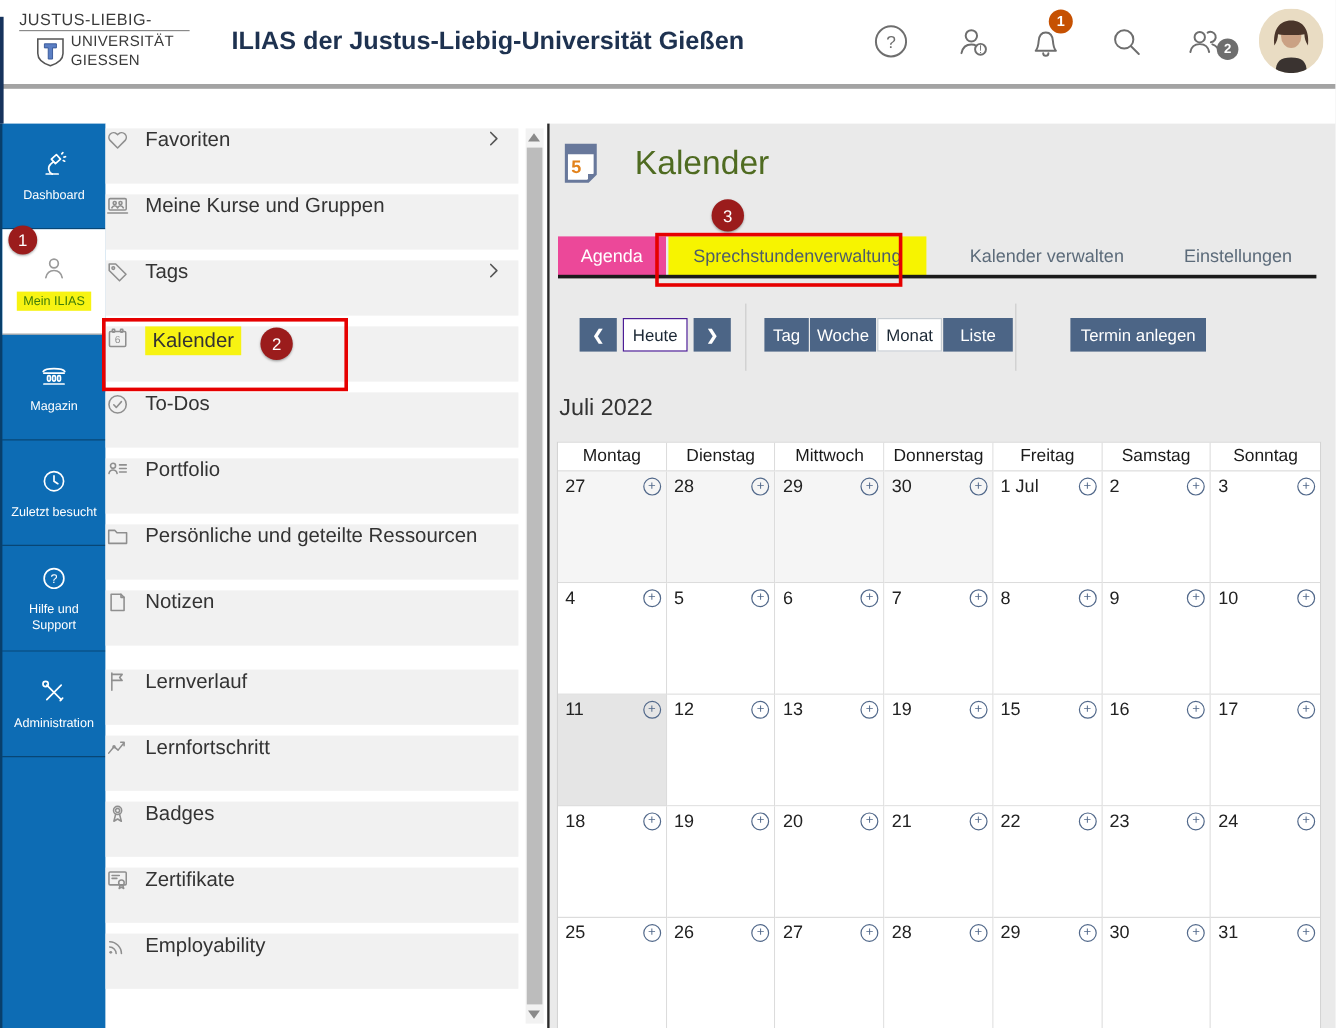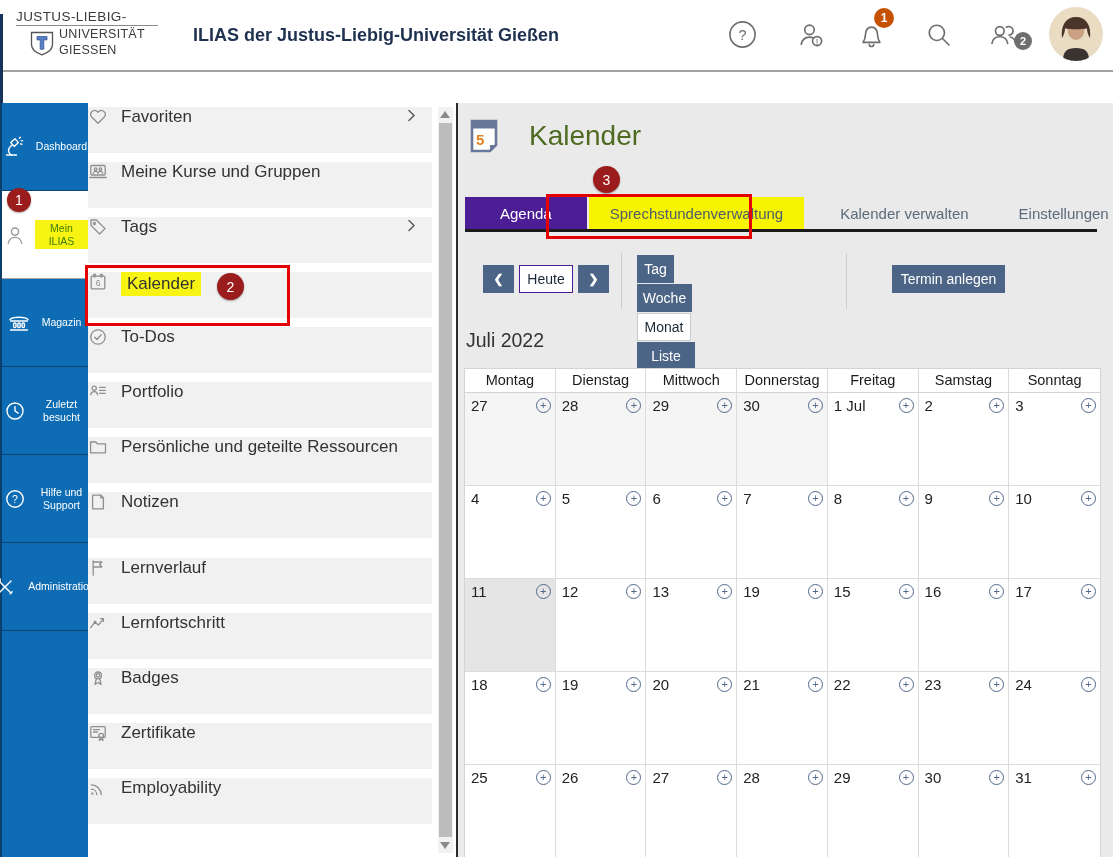--- a/index.html
+++ b/index.html
@@ -4,37 +4,37 @@
 <style>
   html,body{margin:0;padding:0;}
   body{
     width:1113px;height:857px;position:relative;overflow:hidden;
     background:#fff;font-family:"Liberation Sans",sans-serif;
     -webkit-font-smoothing:antialiased;
   }
   svg{display:block;}
 
   
-  .topbar{position:absolute;left:0;top:0;width:1113px;height:70px;background:#fff;border-bottom:2px solid #a3a3a3;z-index:5;}
+  .topbar{position:absolute;left:0;top:0;width:1113px;height:70px;background:#fff;border-bottom:4px solid #a3a3a3;z-index:5;}
   .edge-strip{position:absolute;left:0;top:14px;width:3px;height:89px;background:#16335c;z-index:6;}
   .logo{position:absolute;left:16px;top:9px;color:#3a3a3a;}
   .logo-top{font-size:13.5px;letter-spacing:.4px;border-bottom:1px solid #8a8a8a;padding-bottom:1px;width:142px;}
   .logo-bottom{display:flex;align-items:center;margin-top:1px;margin-left:12px;}
   .logo-lines{font-size:12.5px;letter-spacing:.3px;line-height:1.25;margin-left:3px;}
-  .app-title{position:absolute;left:193px;top:35px;transform:translateY(-50%);font-size:18px;font-weight:600;color:#1e3250;}
+  .app-title{position:absolute;left:193px;top:35px;transform:translateY(-50%);font-size:21px;font-weight:600;color:#1e3250;}
   .hicon{position:absolute;top:17px;width:35px;height:35px;color:#6e6e6e;cursor:pointer;}
   .hicon svg{width:35px;height:35px;stroke-width:1.6;}
   .hbadge{position:absolute;border-radius:50%;color:#fff;display:flex;align-items:center;justify-content:center;font-weight:bold;z-index:7;}
   #bell-badge{left:874px;top:8px;width:20px;height:20px;background:#c65102;font-size:12px;}
   #users-badge{left:1014px;top:32px;width:18px;height:18px;background:#6e6e6e;font-size:11px;}
   .avatar{position:absolute;left:1049px;top:7px;width:54px;height:54px;border-radius:50%;overflow:hidden;cursor:pointer;}
 
   
   .sidebar{position:absolute;left:0;top:103px;width:88px;bottom:0;background:#0d6cb4;border-left:2px solid #083f6b;box-sizing:border-box;z-index:4;}
-  .side-item{height:88px;display:flex;align-items:center;justify-content:center;gap:7px;
+  .side-item{height:88px;display:flex;flex-direction:column;align-items:center;justify-content:center;gap:7px;
     border-bottom:1px solid rgba(0,0,0,.35);color:#fff;cursor:pointer;box-sizing:border-box;text-align:center;}
   .side-item svg{width:26px;height:26px;stroke-width:1.4;}
   .side-label{font-size:10.5px;line-height:1.2;padding:0 3px;}
   .side-item.active{background:#fff;color:#9a9a9a;}
   .side-item.active .hl-green{background:#f7f312;color:#3f7d0a;padding:2px 5px;}
 
   
   .menu{position:absolute;left:88px;top:103px;width:370px;bottom:0;background:#fff;border-right:2px solid #2a2a2a;box-sizing:border-box;padding-top:4px;z-index:4;}
   .menu-item{margin:0 24px 9px 0;height:46px;background:#f1f1f1;display:flex;align-items:flex-start;gap:13px;font-size:17px;color:#333;cursor:pointer;}
   .menu-item.gap-before{margin-top:20px;}
@@ -48,32 +48,32 @@
   .sb-arrow.up{top:4px;border-bottom:7px solid #8a8a8a;}
   .sb-arrow.down{bottom:4px;border-top:7px solid #8a8a8a;}
   .sb-thumb{position:absolute;left:1px;top:16px;bottom:16px;width:13px;background:#bcbcbc;}
 
   
   .main{position:absolute;left:458px;top:103px;right:0;bottom:0;background:#eaeaea;z-index:3;}
   .title-row{position:absolute;left:12px;top:16px;display:flex;align-items:center;gap:29px;}
   .page-title{font-size:28px;color:#4f6b21;font-weight:400;}
   .tabs{position:absolute;left:7px;top:94px;display:flex;align-items:flex-end;}
   .tab{font-size:15px;cursor:pointer;white-space:nowrap;}
-  .tab-active{background:#4c1d95;color:#fff;padding:8px 35px;}
+  .tab-active{background:#ec4899;color:#fff;padding:8px 19px;}
   .tab-highlighted{background:#f7f400;color:#4e5d69;padding:8px 21px;margin-left:2px;}
   .tab-normal{color:#5c6b7a;padding:8px 14px;margin-left:22px;}
   .tab-underline{position:absolute;left:7px;top:126px;width:632px;height:3px;background:#1b1b1b;}
 
   .btn{background:#4c6586;color:#fff;border:none;height:28px;font-size:14px;display:inline-flex;align-items:center;justify-content:center;font-family:inherit;cursor:pointer;}
   #nav-group{position:absolute;left:25px;top:162px;display:flex;gap:5px;}
   .btn-arrow{width:31px;font-size:12px;font-weight:bold;}
   .btn-today{width:54px;background:#fff;color:#1c2835;border:1px solid #4c1d95;box-sizing:border-box;}
   .tb-divider{position:absolute;top:150px;width:1px;height:56px;background:#cdcdcd;}
   #divider1{left:163px;} #divider2{left:388px;}
-  #view-group{position:absolute;left:179px;top:152px;display:flex;gap:1px;flex-direction:column;}
+  #view-group{position:absolute;left:179px;top:162px;display:flex;gap:1px;}
   .btn-view-active{background:#fff;color:#1c2835;border:1px solid #c6ccd2;box-sizing:border-box;}
   #create-btn{position:absolute;left:434px;top:162px;width:113px;}
   #month-title{position:absolute;left:8px;top:226px;font-size:19.5px;color:#333;}
 
   .calendar{position:absolute;left:6px;top:265px;width:637px;background:#fff;border:1px solid #d4d4d4;box-sizing:border-box;
     display:grid;grid-template-columns:repeat(7,1fr);}
   .cal-head{height:23px;line-height:23px;text-align:center;font-size:14.5px;color:#1a1a1a;border-right:1px solid #dcdcdc;border-bottom:1px solid #d4d4d4;background:#fff;}
   .cal-cell{height:92px;position:relative;border-right:1px solid #dcdcdc;border-bottom:1px solid #dcdcdc;background:#fff;cursor:pointer;}
   .cal-head:nth-child(7n),.cal-cell:nth-child(7n){border-right:none;}
   .cal-cell.out{background:#f5f5f5;}

